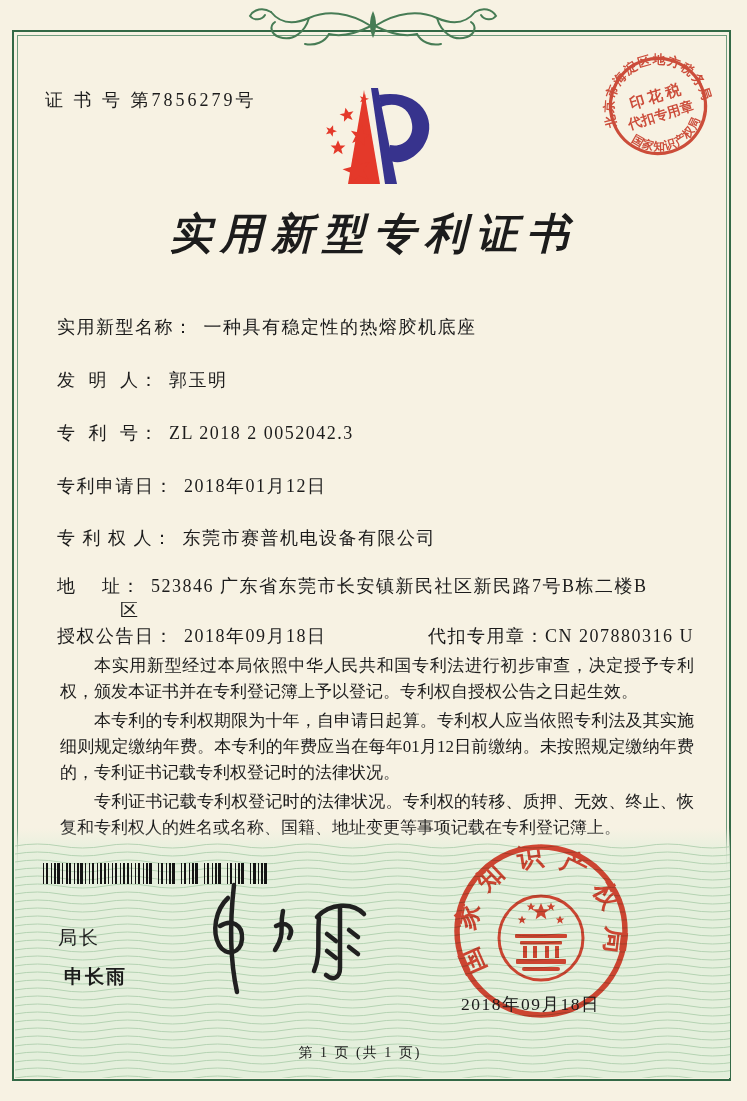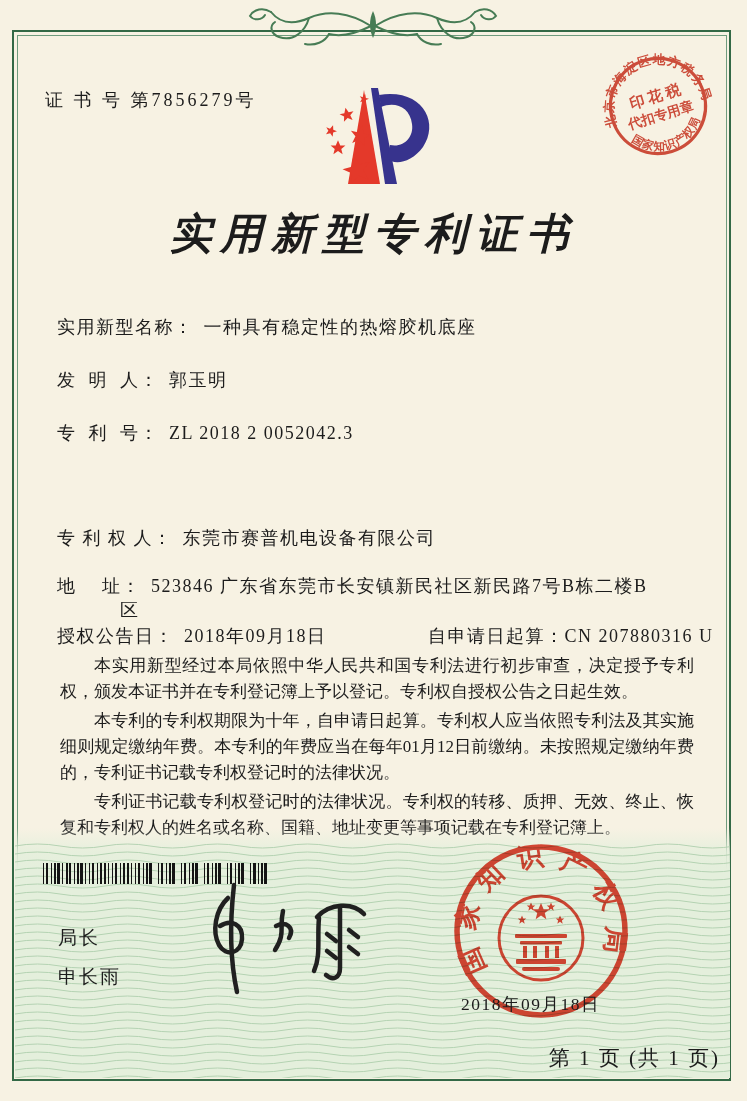--- a/index.html
+++ b/index.html
@@ -34,26 +34,26 @@
   .body-text{position:absolute;left:57px;top:650px;width:640px;font-size:17px;line-height:26px;text-align:justify;}
   .body-text p{margin:3px;text-indent:2em;}
   
   .green-zone{position:absolute;left:15px;top:828px;width:715px;height:250px;
     background:linear-gradient(180deg,rgba(228,239,220,0) 0,rgba(228,239,220,.85) 24px,#e4efdc 42px);}
   .green-zone svg{position:absolute;left:0;top:14px;}
   .barcode{position:absolute;left:43px;top:863px;width:225px;height:21px;
     background:repeating-linear-gradient(90deg,#141414 0 1.5px,transparent 1.5px 3px,#141414 3px 5.5px,transparent 5.5px 8px,#141414 8px 9px,transparent 9px 11.5px);}
   .director-title{position:absolute;left:58px;top:925px;font-size:19px;letter-spacing:2px;
     font-family:"Liberation Sans","DejaVu Sans",sans-serif;}
-  .director-name{position:absolute;left:58px;top:964px;font-size:19px;letter-spacing:2px;
-    font-family:"Liberation Sans","DejaVu Sans",sans-serif;}
+  .director-name{position:absolute;left:64px;top:964px;font-size:19px;letter-spacing:2px;
+    font-family:"Liberation Sans","DejaVu Sans",sans-serif;font-weight:bold;}
   .signature{position:absolute;left:190px;top:878px;}
   .seal{position:absolute;left:452px;top:842px;mix-blend-mode:multiply;opacity:.93;}
   .seal-date{position:absolute;left:461px;top:992px;font-size:17.5px;letter-spacing:1.5px;}
-  .footer{position:absolute;left:0;top:1044px;width:720px;text-align:right;font-size:21px;letter-spacing:2px;}
+  .footer{position:absolute;left:0;top:1044px;width:720px;text-align:center;font-size:14px;letter-spacing:2px;}
 </style>
 </head>
 <body>
 
 <div class="page">
 
   <div class="frame">
     <div class="frame-inner"></div>
   </div>
 
@@ -130,31 +130,32 @@
   </svg>
 
   <div class="title">实用新型专利证书</div>
 
   <div class="frow f1"><span class="lbl">实用新型名称：</span><span>一种具有稳定性的热熔胶机底座</span></div>
 
   <div class="frow f2"><span class="lbl">发  明  人：</span><span>郭玉明</span></div>
 
   <div class="frow f3"><span class="lbl">专  利  号：</span><span>ZL 2018 2 0052042.3</span></div>
 
+  <div class="frow f4"><span class="lbl">专利申请日：</span><span>2018年01月12日</span></div>
 
   <div class="frow f5"><span class="lbl">专 利 权 人：</span><span>东莞市赛普机电设备有限公司</span></div>
 
   <div class="frow f6">
     <div><span class="lbl">地　 址：</span><span>523846 广东省东莞市长安镇新民社区新民路7号B栋二楼B</span></div>
     <div class="addr2">区</div>
   </div>
 
   <div class="frow f7"><span class="lbl">授权公告日：</span><span>2018年09月18日</span></div>
 
-  <div class="grant-no"><span class="lbl">自申请日起算：</span><span>CN 207880316 U</span></div>
+  <div class="grant-no"><span class="lbl">代扣专用章：</span><span>CN 207880316 U</span></div>
 
   <div class="body-text">
     <p>本实用新型经过本局依照中华人民共和国专利法进行初步审查，决定授予专利权，颁发本证书并在专利登记簿上予以登记。专利权自授权公告之日起生效。</p>
     <p>本专利的专利权期限为十年，自申请日起算。专利权人应当依照专利法及其实施细则规定缴纳年费。本专利的年费应当在每年01月12日前缴纳。未按照规定缴纳年费的，专利证书记载专利权登记时的法律状况。</p>
     <p>专利证书记载专利权登记时的法律状况。专利权的转移、质押、无效、终止、恢复和专利权人的姓名或名称、国籍、地址变更等事项记载在专利登记簿上。</p>
   </div>
 
   <div class="green-zone">
     <svg width="715" height="236">
       <defs>

